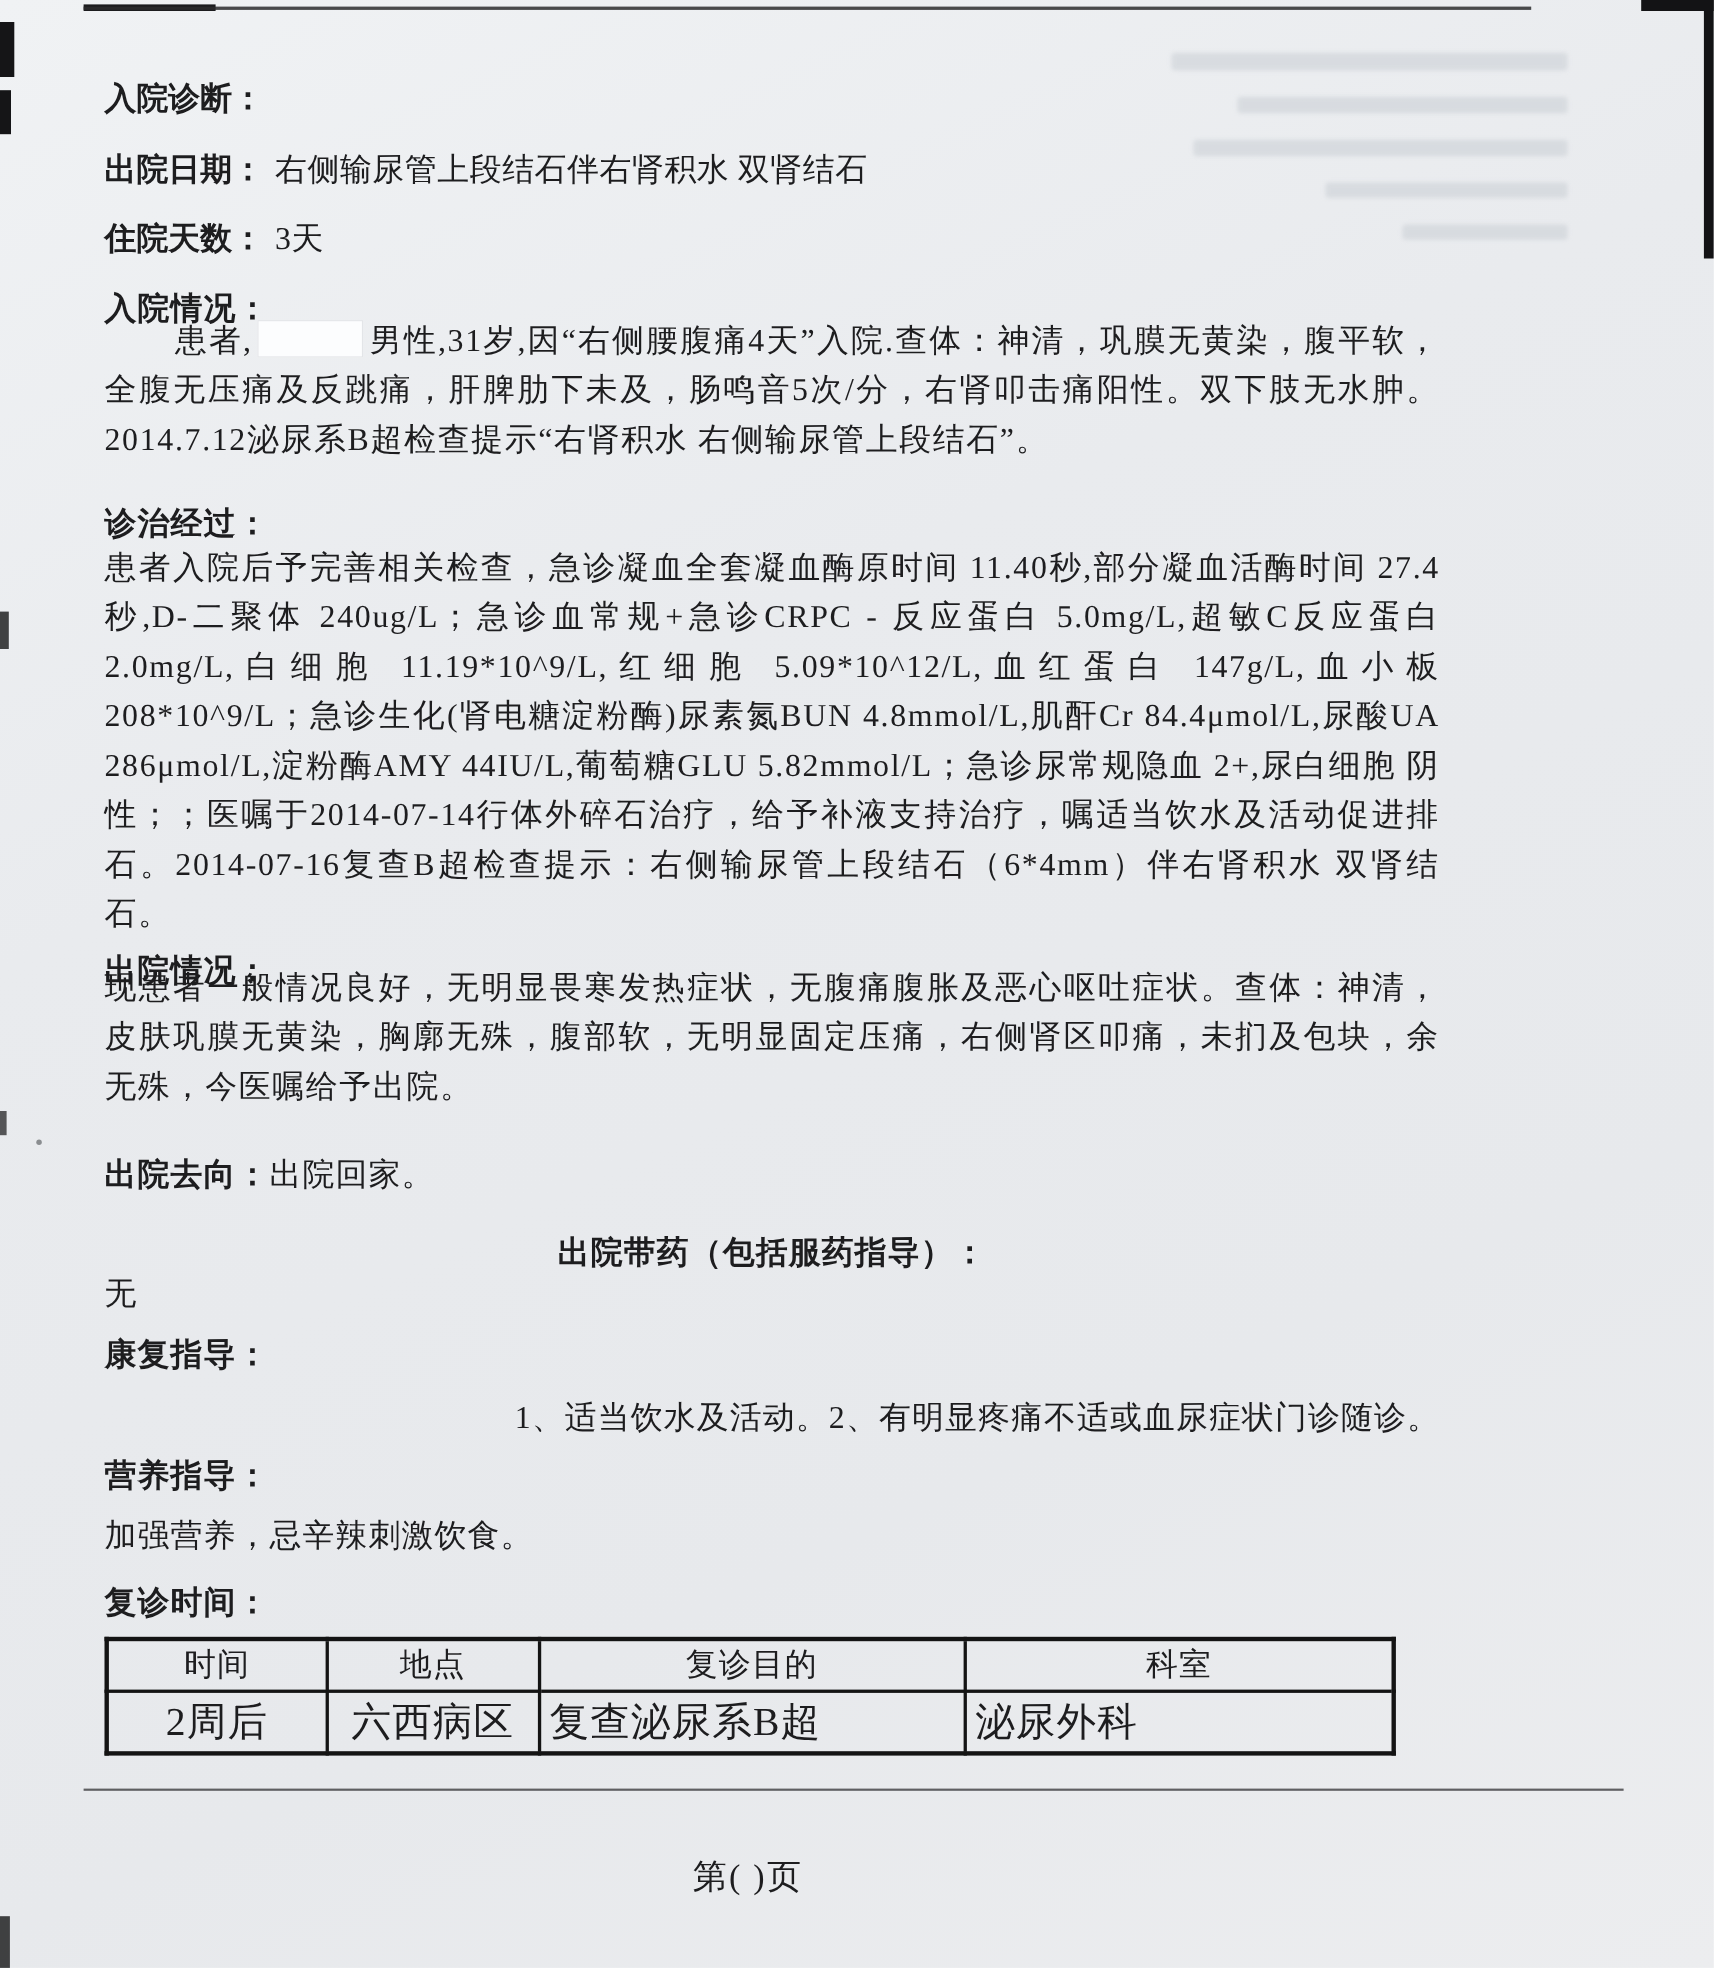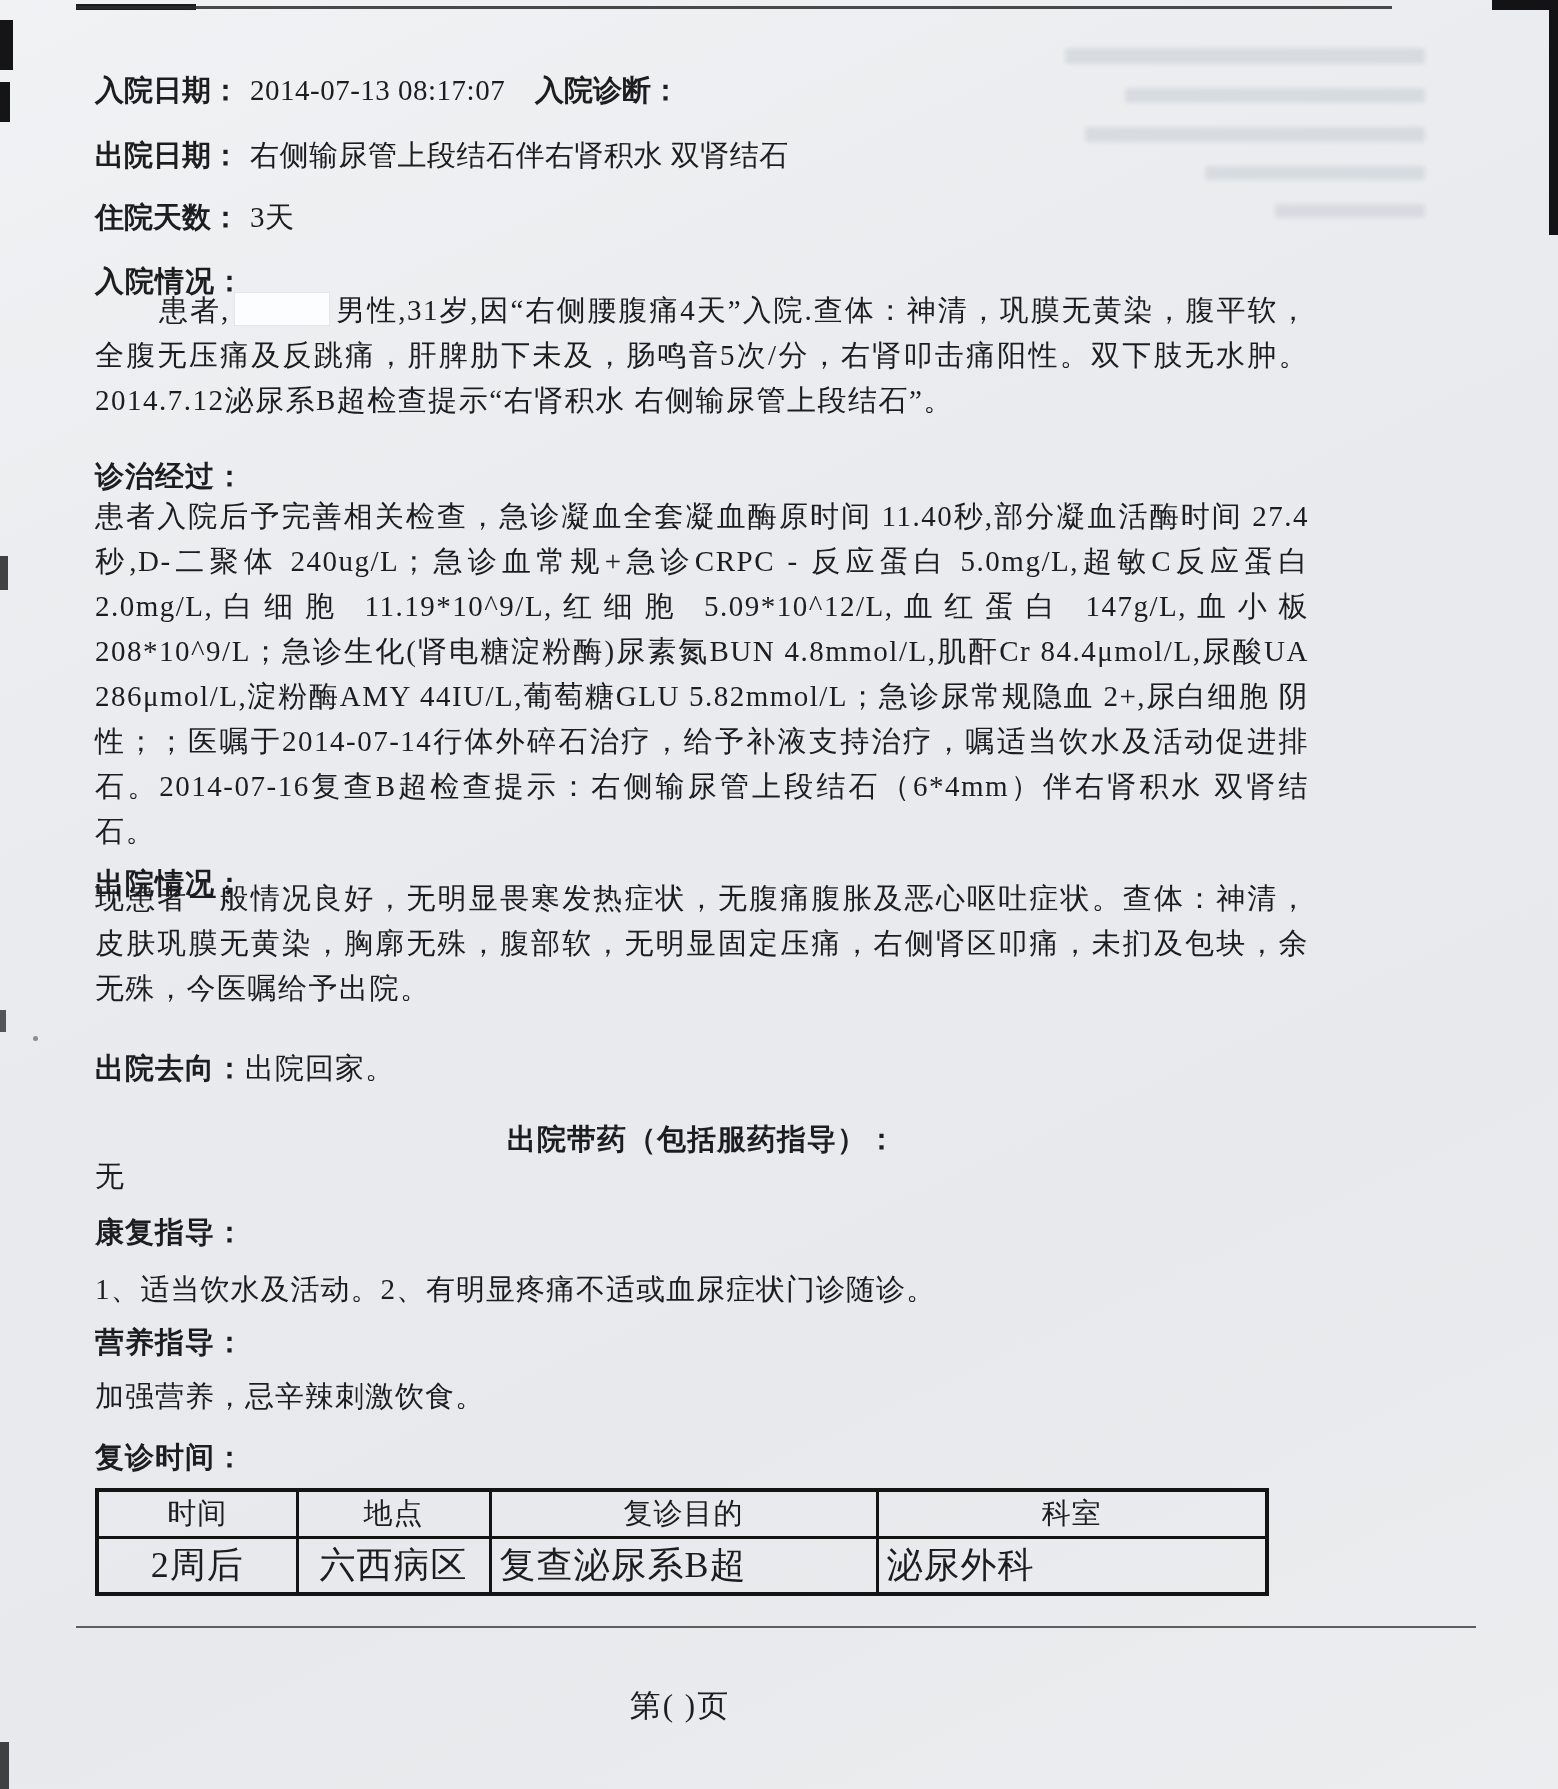--- a/index.html
+++ b/index.html
@@ -67,24 +67,20 @@
 
 <div class="abs bleed" style="left:1035px;top:48px;width:400px;">
   <div style="width:360px;height:16px;margin-left:30px;"></div>
   <div style="width:300px;height:15px;margin-left:90px;"></div>
   <div style="width:340px;height:15px;margin-left:50px;"></div>
   <div style="width:220px;height:14px;margin-left:170px;"></div>
   <div style="width:150px;height:14px;margin-left:240px;"></div>
 </div>
 
 <div class="content-block meta-row" style="top:72px;">
-  <div class="meta-pair1">
-    <span class="meta-label">入院日期：</span>
-    <span class="meta-value">2014-07-13 08:17:07</span>
-  </div>
   <div class="meta-pair2">
     <span class="meta-label">入院诊断：</span>
   </div>
 </div>
 
 <div class="content-block meta-row" style="top:137px;">
   <div class="meta-pair2">
     <span class="meta-label">出院日期：</span>
     <span class="meta-value">右侧输尿管上段结石伴右肾积水 双肾结石</span>
   </div>
@@ -107,21 +103,21 @@
 <p class="content-block para" style="top:876px;">现患者一般情况良好，无明显畏寒发热症状，无腹痛腹胀及恶心呕吐症状。查体：神清，皮肤巩膜无黄染，胸廓无殊，腹部软，无明显固定压痛，右侧肾区叩痛，未扪及包块，余无殊，今医嘱给予出院。</p>
 
 <div class="content-block plain-line" style="top:1048px;">
   <span class="inline-label">出院去向：</span><span>出院回家。</span>
 </div>
 
 <div class="content-block sec-title" style="top:1120px;text-align:center;">出院带药（包括服药指导）：</div>
 <div class="content-block plain-line" style="top:1156px;">无</div>
 
 <div class="content-block sec-title" style="top:1213px;">康复指导：</div>
-<div class="content-block plain-line" style="top:1269px;">1、适当饮水及活动。2、有明显疼痛不适或血尿症状门诊随诊。</div>
+<div class="content-block plain-line" style="top:1269px;text-align:right;">1、适当饮水及活动。2、有明显疼痛不适或血尿症状门诊随诊。</div>
 
 <div class="content-block sec-title" style="top:1323px;">营养指导：</div>
 <div class="content-block plain-line" style="top:1376px;">加强营养，忌辛辣刺激饮食。</div>
 
 <div class="content-block sec-title" style="top:1438px;">复诊时间：</div>
 
 <table class="fu content-block" style="top:1488px;">
   <colgroup>
     <col style="width:200px">
       <col style="width:193px">

